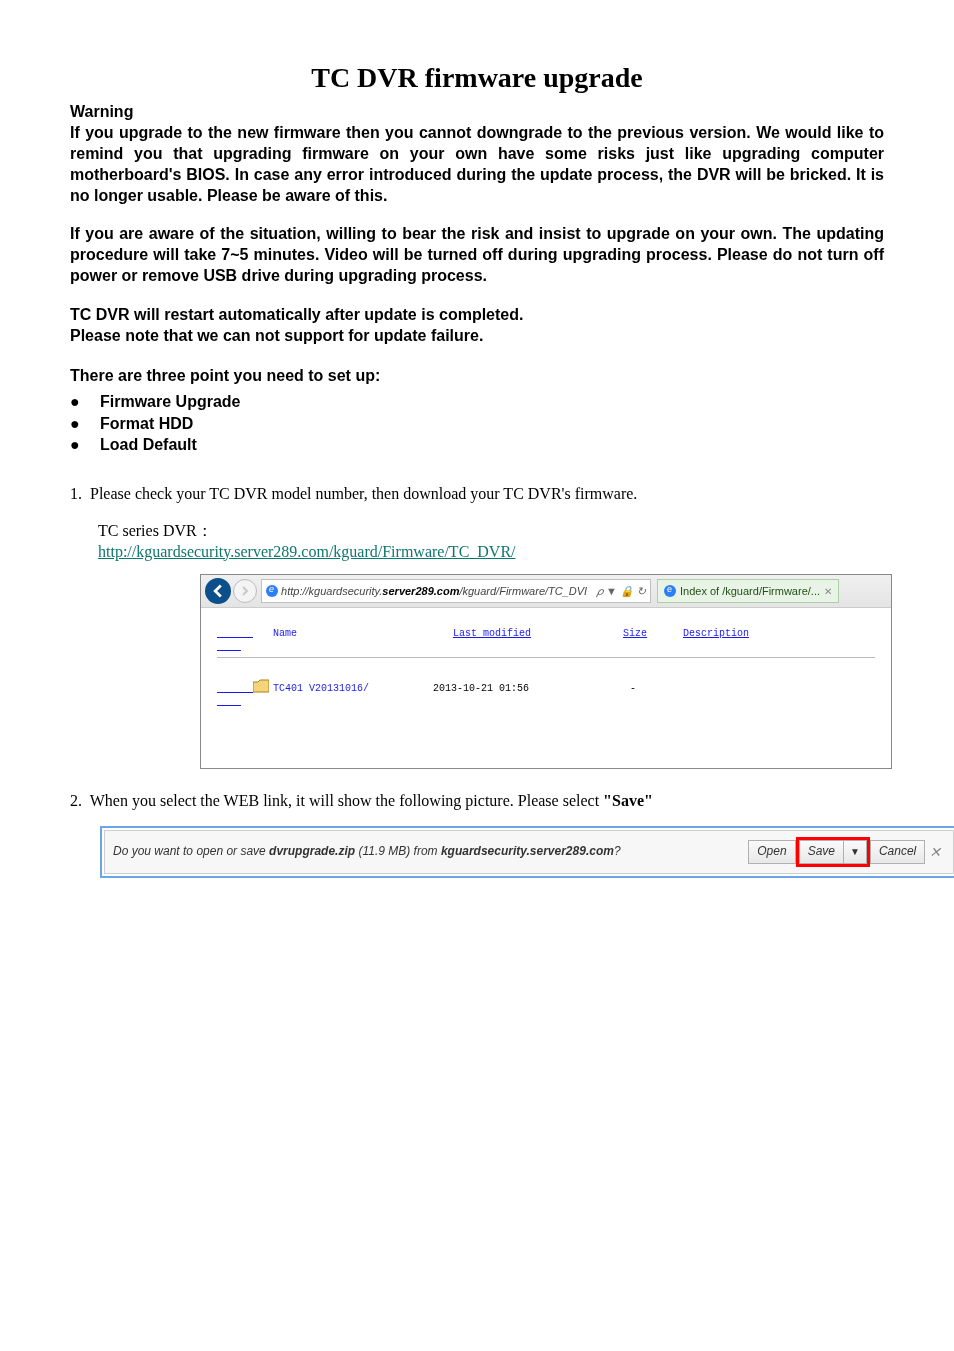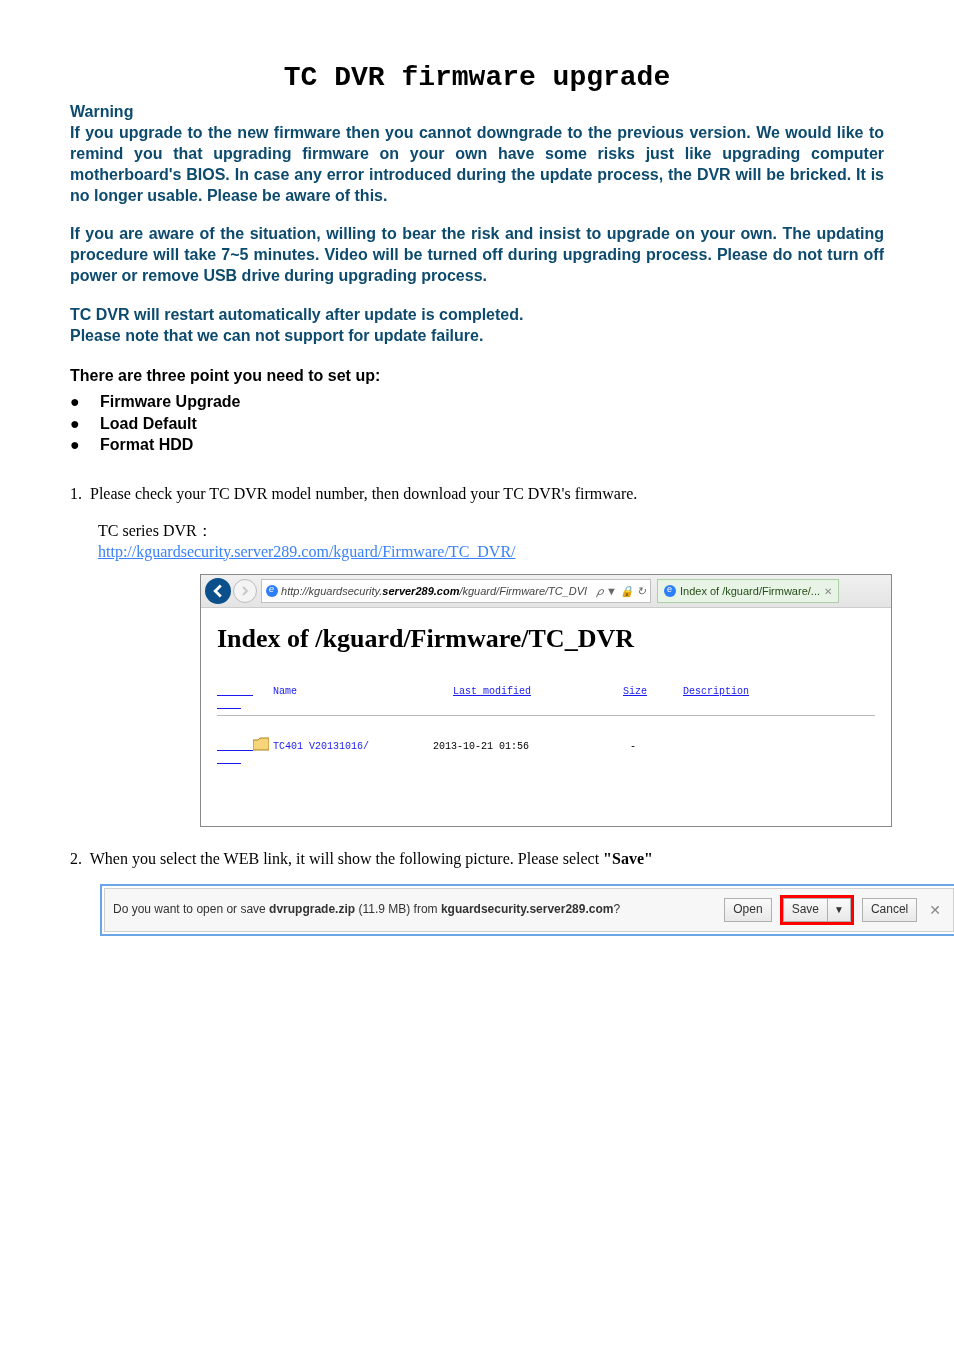--- a/index.html
+++ b/index.html
@@ -8,27 +8,27 @@
     color: #000;
     background: #fff;
     margin: 0;
     padding: 60px 70px 40px 70px;
     width: 954px;
     box-sizing: border-box;
     line-height: 1.3;
   }
   .title {
     text-align: center;
-    font-family: Liberation Mono, monospace;
+    font-family: Liberation Serif, serif;
     font-size: 28px;
     font-weight: bold;
     margin-bottom: 6px;
   }
   .warning-block {
-    color: #0c4a6e;
+    color: #000000;
     font-weight: bold;
     text-align: justify;
     font-size: 16px;
   }
   .warning-heading {
     font-weight: bold;
   }
   .para-spacer {
     margin-top: 18px;
   }
@@ -57,21 +57,21 @@
     font-family: "Times New Roman", serif;
     font-size: 16px;
     margin-top: 28px;
   }
   .sub {
     margin-left: 28px;
     margin-top: 16px;
   }
   .serif { font-family: "Times New Roman", serif; }
   .link {
-    color: #3b82f6;
+    color: #0f766e;
     text-decoration: underline;
     font-family: "Times New Roman", serif;
   }
   .browser-shot {
     margin: 12px 0 0 130px;
     border: 1px solid #888;
     width: 690px;
     background: #fff;
     padding-bottom: 40px;
   }
@@ -162,21 +162,22 @@
   }
   .dl-bar{
     border:1px solid #cfcfcf;
     background:#f7f7f7;
     display:flex;
     align-items:center;
     padding:6px 8px;
     font-family: "Segoe UI", Arial, sans-serif;
     font-size:12px;
     color:#333;
-    gap:8px;
+    gap:0;
+    font-style:italic;
   }
   .dl-text{flex:1;}
   .dl-btn{
     border:1px solid #b0b0b0;
     background:linear-gradient(#fafafa,#e8e8e8);
     padding:3px 8px;
     font-size:12px;
     color:#333;
   }
   .save-wrap{
@@ -203,22 +204,22 @@
   <div class="para-spacer">If you are aware of the situation, willing to bear the risk and insist to upgrade on your own. The updating procedure will take 7~5 minutes. Video will be turned off during upgrading process. Please do not turn off power or remove USB drive during upgrading process.</div>
   <div class="para-spacer">
     <div>TC DVR will restart automatically after update is completed.</div>
     <div>Please note that we can not support for update failure.</div>
   </div>
 </div>
 
 <div class="setup-heading">There are three point you need to set up:</div>
 <ul class="bullets">
   <li>Firmware Upgrade</li>
+  <li>Format HDD</li>
   <li>Load Default</li>
-  <li>Format HDD</li>
 </ul>
 
 <div class="step serif">
   <span>1.</span>&nbsp;
   <span>Please check your TC DVR model number, then download your TC DVR's firmware.</span>
   <div class="sub">
     <div>TC series DVR：</div>
     <a class="link">http://kguardsecurity.server289.com/kguard/Firmware/TC_DVR/</a>
   </div>
 </div>
@@ -240,21 +241,20 @@
       <span>http://kguardsecurity.</span><span class="domain">server289.com</span><span>/kguard/Firmware/TC_DVI</span>
       <span class="addr-icons">𝜌 ▼  🔒 ↻</span>
     </div>
     <div class="tab">
       <span class="ie-icon"></span>
       <span>Index of /kguard/Firmware/...</span>
       <span class="tab-x">✕</span>
     </div>
   </div>
   <div class="dir-listing">
-    <div class="dir-title">Index of /kguard/Firmware/TC_DVR</div>
     <div class="dir-head">
       <span class="col-name" style="padding-left:20px;">Name</span><span class="col-mod">Last modified</span><span class="col-size">Size</span><span class="col-desc">Description</span>
     </div>
     <hr class="thin">
     <div class="dir-row">
       <span class="folder-icon"><svg viewBox="0 0 16 14">
             <path d="M0 13 L0 3 L5 3 L7 1 L16 1 L16 13 Z" fill="#f6d47a" stroke="#b08018"></path>
           </svg></span><span class="col-name" style="width:160px;"><a>TC401 V20131016/</a></span><span class="col-mod nounder">2013-10-21 01:56</span><span class="col-size nounder" style="text-align:center;">-</span>
     </div>
   </div>

